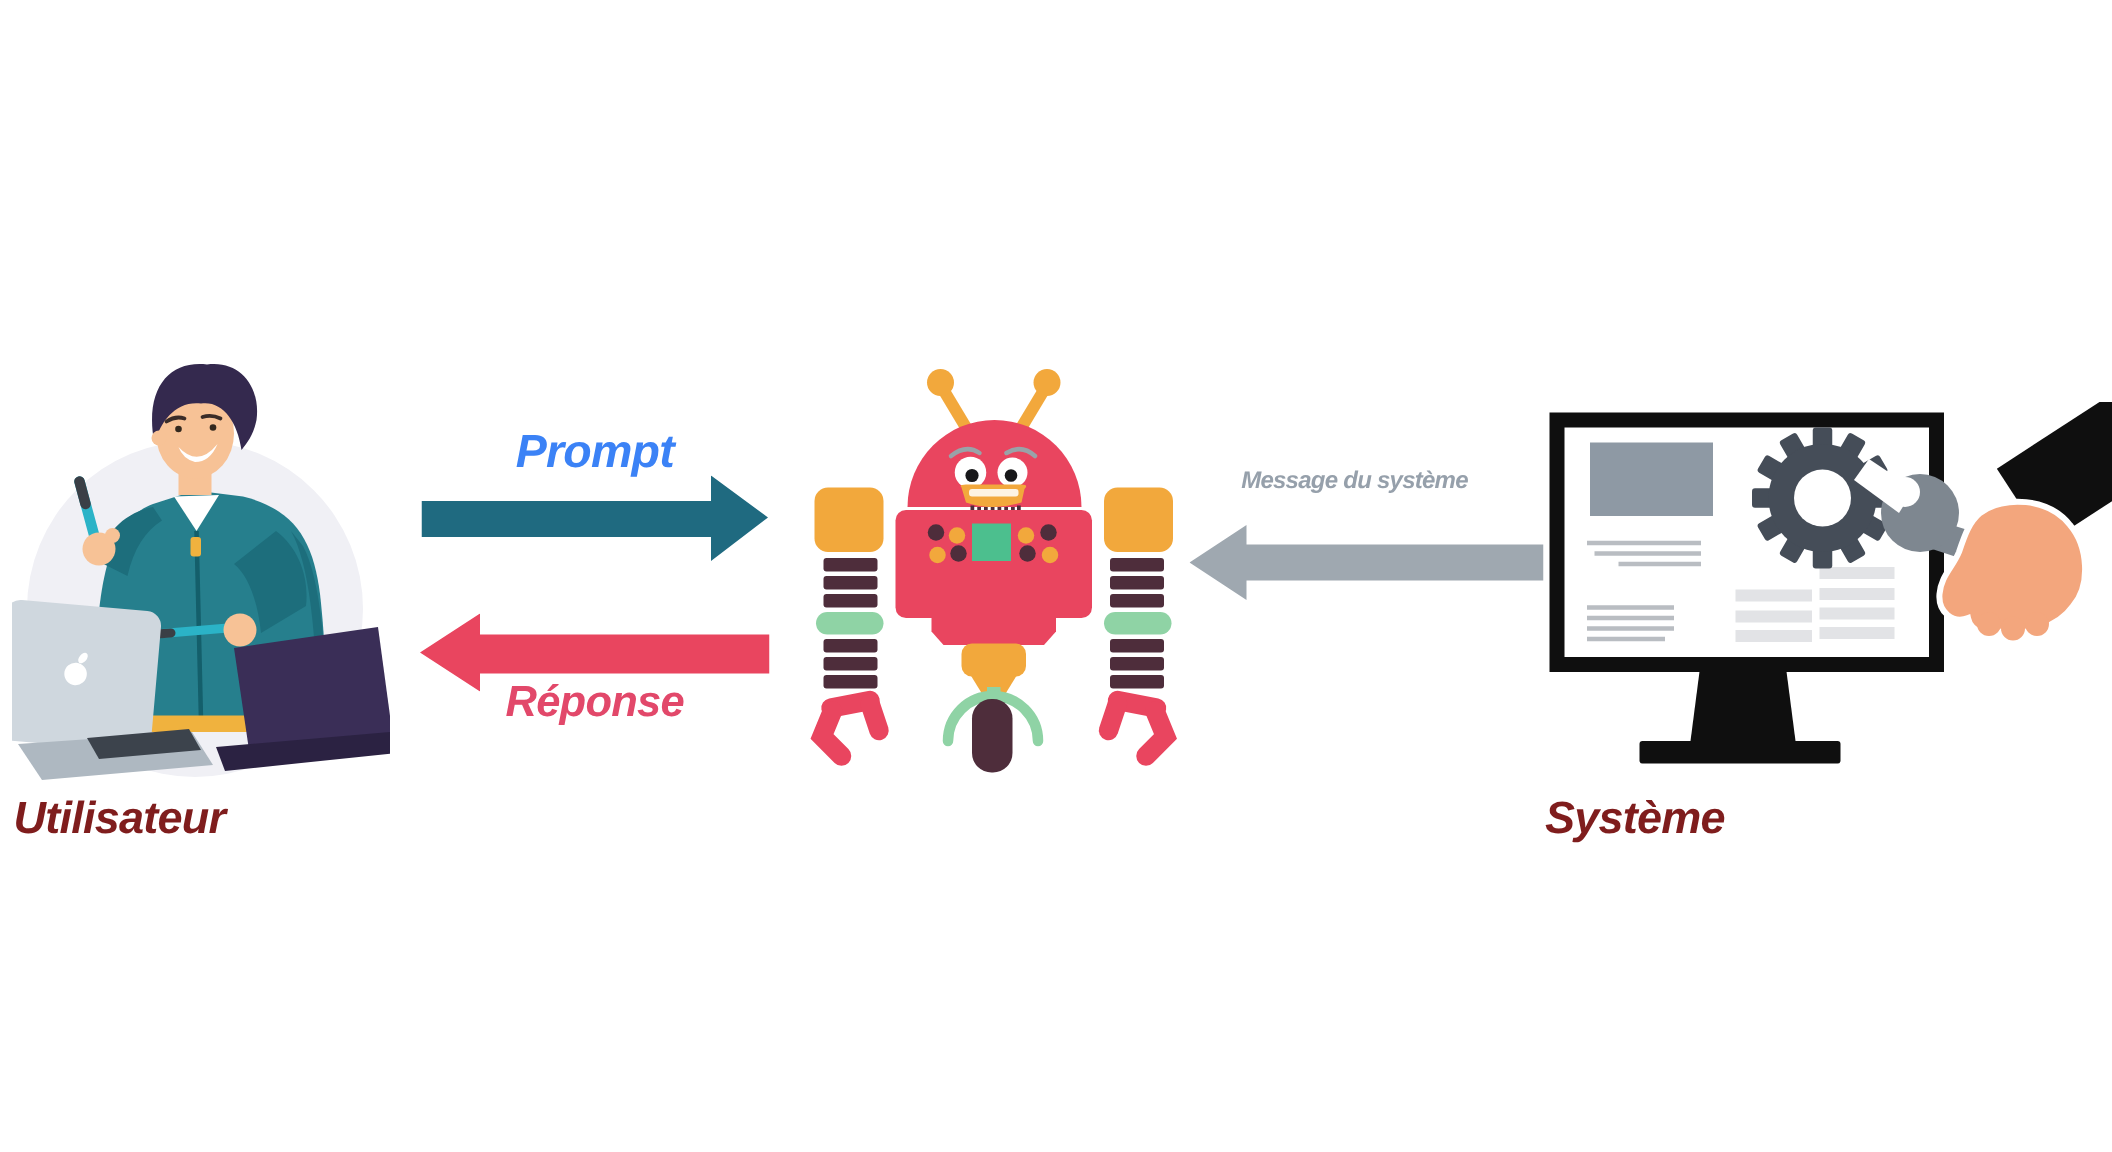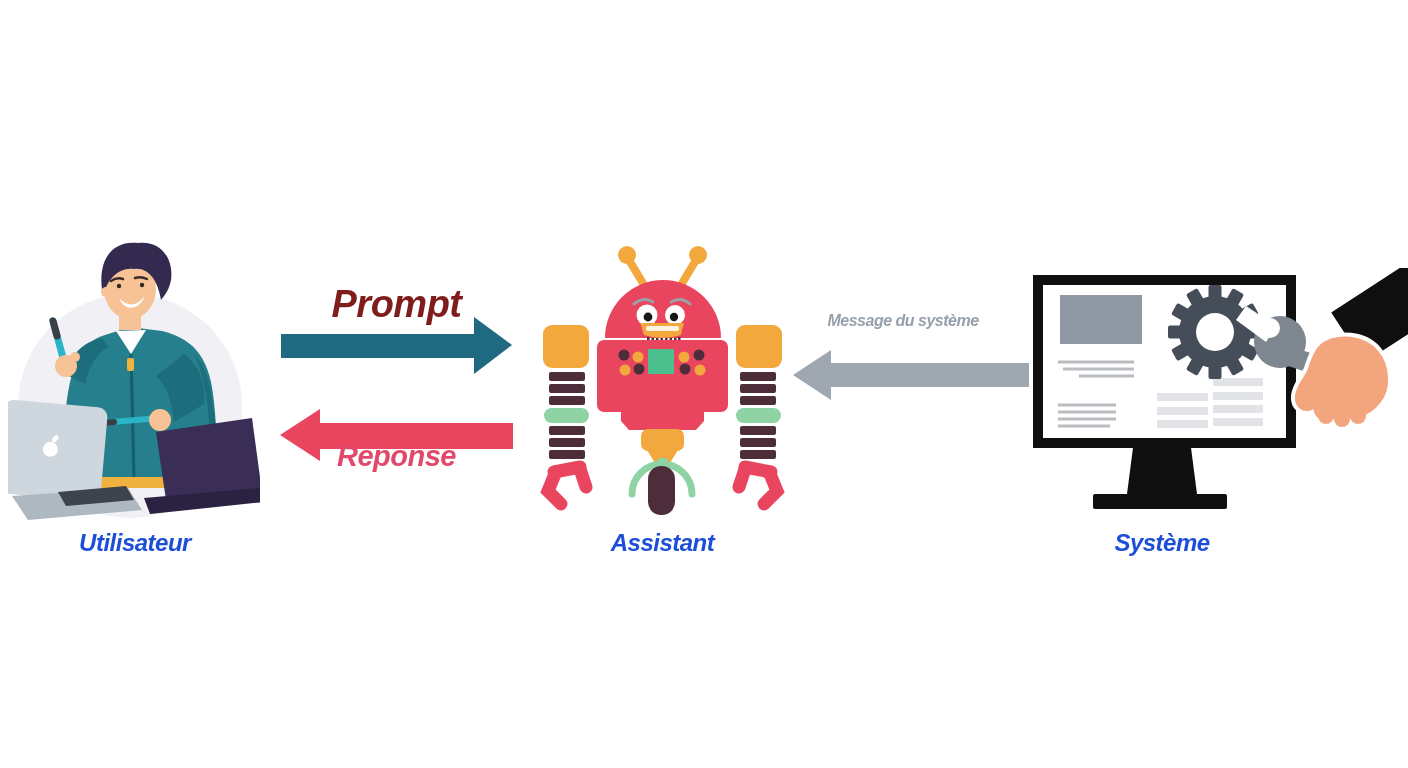--- a/index.html
+++ b/index.html
@@ -2,29 +2,29 @@
 <html><head>
 <meta charset="utf-8">
 <style>
   html,body{margin:0;padding:0;background:#ffffff;}
   .canvas{
     position:relative;width:1408px;height:768px;background:#ffffff;overflow:hidden;
     font-family:"Liberation Sans",sans-serif;
   }
   .abs{position:absolute;}
   .actor-label{
-    position:absolute;text-align:center;font-weight:bold;font-style:italic;
-    font-size:24px;color:#1d4ed8;letter-spacing:-0.5px;
+    position:absolute;font-weight:bold;font-style:italic;
+    font-size:30px;color:#7f1d1d;letter-spacing:-0.5px;
   }
   .arrow-label{
     position:absolute;text-align:center;font-weight:bold;font-style:italic;
     letter-spacing:-0.5px;
   }
-  .prompt-label{left:281px;width:231px;top:283px;font-size:38px;color:#7f1d1d;}
-  .response-label{left:280px;width:233px;top:440px;font-size:29px;color:#e2486a;}
+  .prompt-label{left:281px;width:231px;top:283px;font-size:31px;color:#3b82f6;}
+  .response-label{left:280px;width:233px;top:452px;font-size:29px;color:#e2486a;}
   .sysmsg-label{left:772px;width:262px;top:312px;font-size:16px;color:#96a0ab;}
   .user-label{left:9px;width:252px;top:529px;}
   .assistant-label{left:535px;width:255px;top:529px;}
   .system-label{left:1030px;width:264px;top:529px;}
   svg{display:block;}
 </style>
 </head>
 <body>
 
 <div class="canvas">
@@ -159,21 +159,20 @@
       <rect x="205" y="188" width="36" height="9" rx="2" fill="#4e2d3b"></rect>
       <rect x="205" y="200" width="36" height="9" rx="2" fill="#4e2d3b"></rect>
       <rect x="205" y="212" width="36" height="9" rx="2" fill="#4e2d3b"></rect>
       <g stroke="#e9455f" stroke-width="13" stroke-linecap="round" fill="none">
         <path d="M 210,229 L 236,234"></path>
         <path d="M 235,236 L 242,253 L 229,266"></path>
         <path d="M 210,231 L 204,249"></path>
       </g>
     </g>
   </svg>
-  <div class="actor-label assistant-label">Assistant</div>
 
   <div class="arrow-label sysmsg-label">Message du système</div>
   <svg class="abs" style="left:793px;top:350px;" width="236" height="50" viewBox="0 0 236 50">
     <polygon points="236,13 38,13 38,0 0,25 38,50 38,37 236,37" fill="#9fa8b0"></polygon>
   </svg>
 
   <svg class="abs" style="left:1030px;top:268px;" width="378" height="248" viewBox="0 0 378 248">
 
     <polygon points="104,172 160,172 167,226 97,226" fill="#0f0f0f"></polygon>
     <rect x="63" y="226" width="134" height="15" rx="2" fill="#0f0f0f"></rect>

